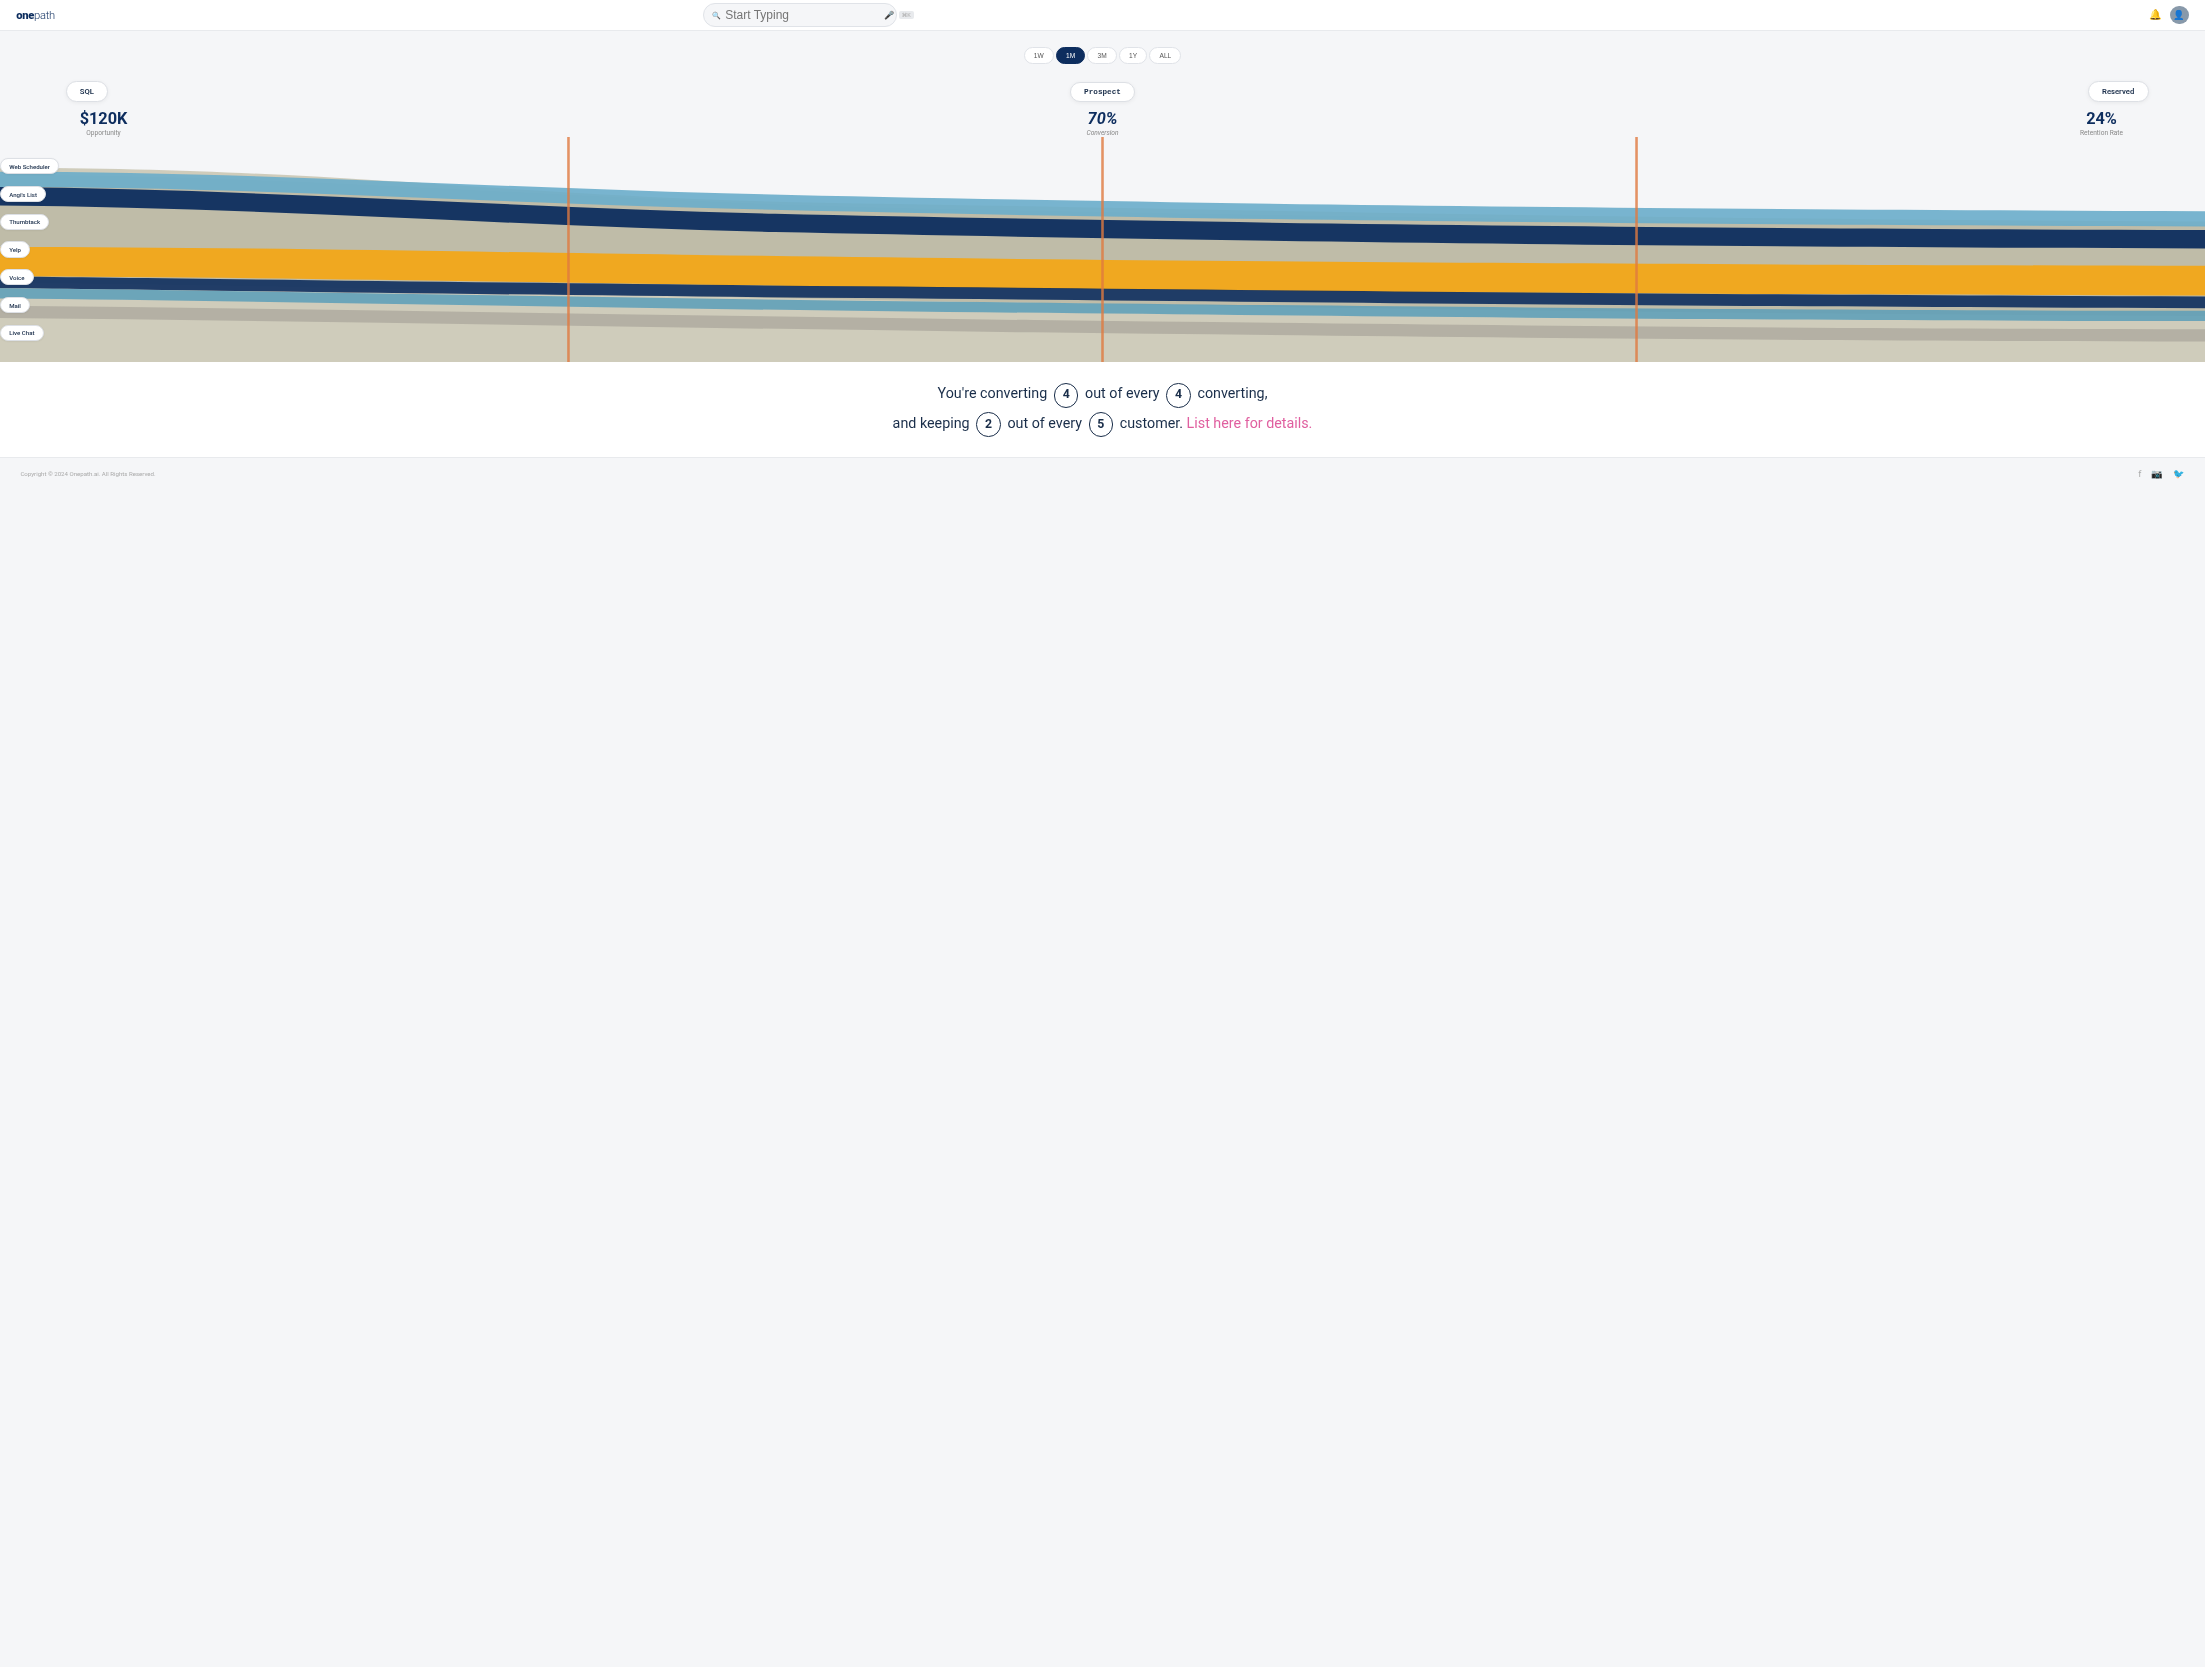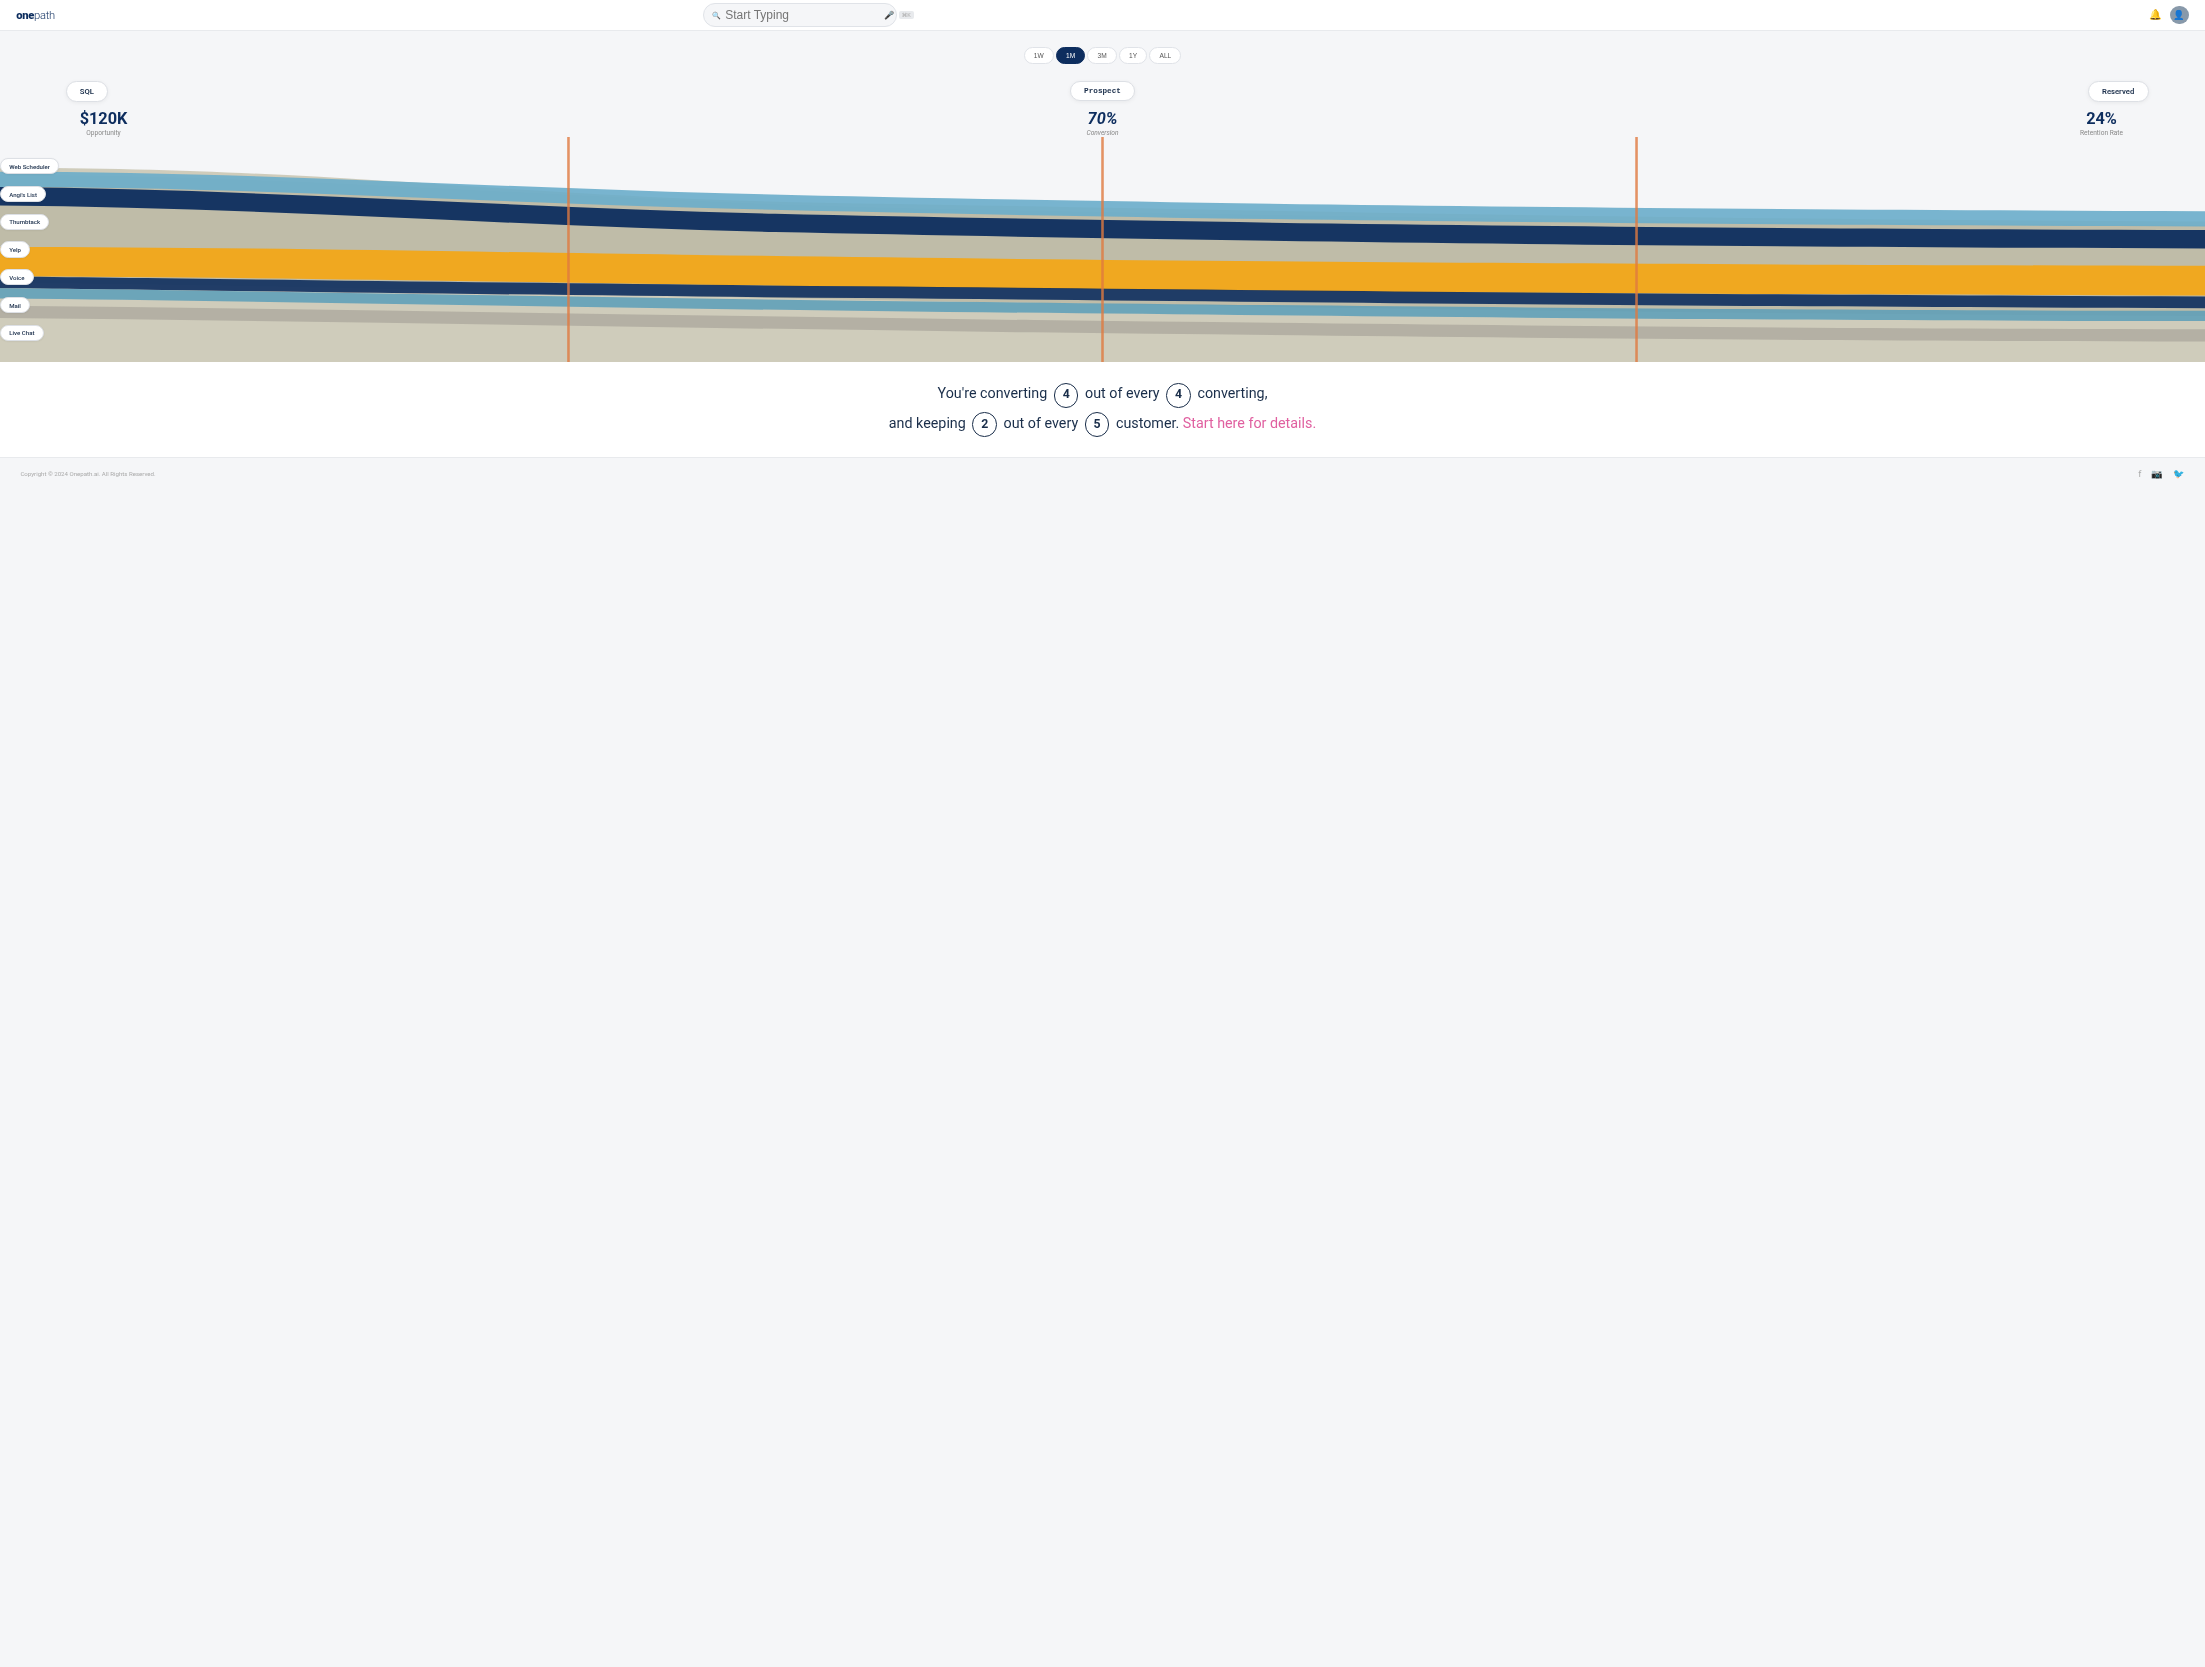--- a/index.html
+++ b/index.html
@@ -101,21 +101,21 @@
     }
     .time-btn.active {
       background: #0d2d5e;
       color: #fff;
       border-color: #0d2d5e;
     }
 
     
     .stages-row {
       display: flex;
-      align-items: center;
+      align-items: flex-end;
       justify-content: center;
       gap: 0;
       padding: 0 20.4px;
       margin-bottom: 4.1px;
       position: relative;
     }
     .stage-pill {
       background: #fff;
       border: 0.5px solid #dde0e5;
       border-radius: 12.3px;
@@ -414,21 +414,21 @@
       <span>out of every</span>
       <span class="number-badge">4</span>
       <span>converting,</span>
     </div>
     <div class="bottom-line">
       <span>and keeping</span>
       <span class="number-badge">2</span>
       <span>out of every</span>
       <span class="number-badge">5</span>
       <span>customer.</span>
-      <a href="#" class="click-link">Start here for details.</a>
+      <a href="#" class="click-link">List here for details.</a>
     </div>
   </div>
 
 </div>
 
 <footer class="footer">
   <span class="footer-copyright">Copyright © 2024 Onepath.ai. All Rights Reserved.</span>
   <div class="footer-icons">
     <span class="footer-icon">f</span>
     <span class="footer-icon">📷</span>

